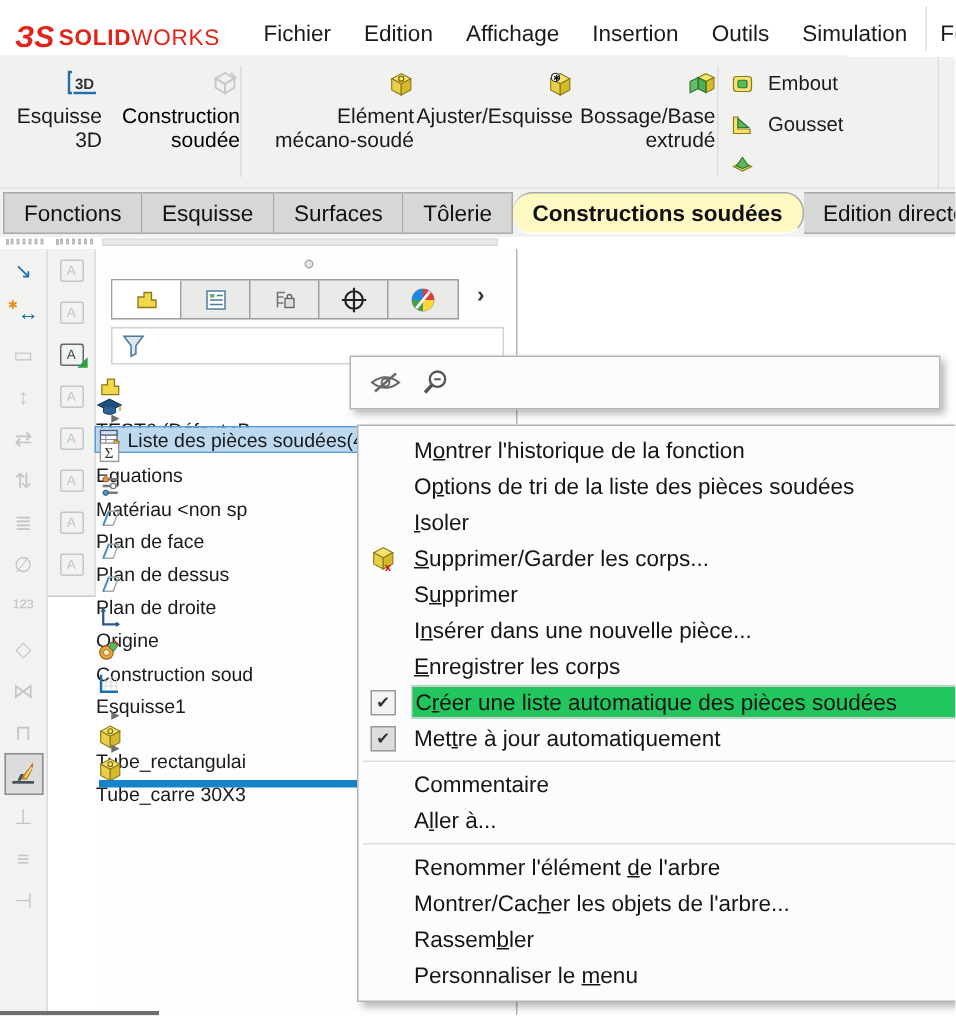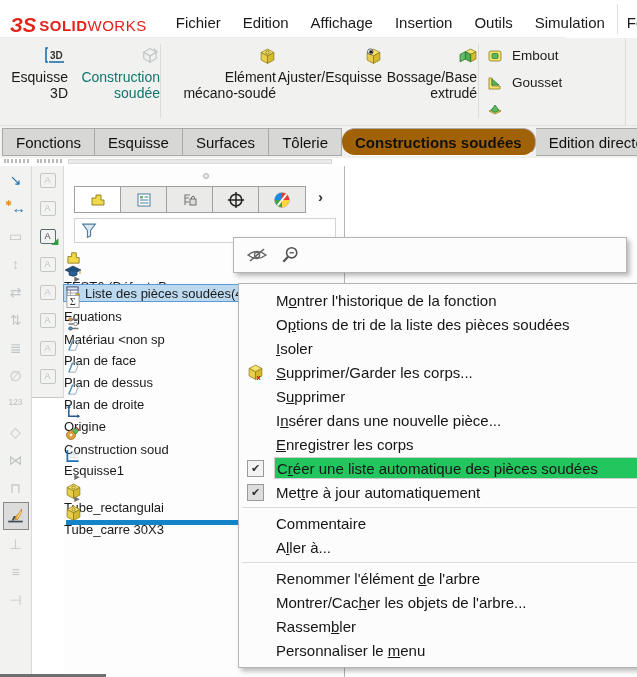--- a/index.html
+++ b/index.html
@@ -17,33 +17,33 @@
   .logo .t2 { font-weight:normal; font-size:15px; letter-spacing:.5px; }
   .menu-items { display:flex; align-items:center; }
   .mitem { font-size:15px; padding:6px 11px; cursor:default; }
   .menubar .vsep { position:absolute; left:617px; top:4px; height:30px; width:1px; background:#e0e0e0; }
   
   .ribbon { position:absolute; left:0; top:38px; width:637px; height:88px; background:#f1f1f0;
             border-bottom:1px solid #e3e3e2; }
   .rbtn { position:absolute; top:5px; height:78px; display:flex; flex-direction:column; align-items:flex-end; text-align:center; }
   .rbtn .ric { height:26px; display:flex; align-items:center; justify-content:center; }
   .rbtn .rl { font-size:14px; line-height:16px; color:#1a1a1a; white-space:nowrap; }
-  .rbtn.disabled .rl { color:#0f766e; }
+  .rbtn.disabled .rl { color:#000000; }
   .rsep { position:absolute; top:6px; width:1px; height:74px; background:#dcdcdb; }
   .rlist { position:absolute; left:484px; top:4px; }
   .rrow { display:flex; align-items:center; height:27px; }
   .rrow .ric { width:22px; display:flex; justify-content:center; margin-right:6px; }
   .rrow .rl { font-size:13.5px; white-space:nowrap; }
   .redge { position:absolute; left:625px; top:0; width:1px; height:88px; background:#dcdcdb; }
   
   .tabbar { position:absolute; left:0; top:126px; width:637px; height:32px; background:#f1f1f0; display:flex; align-items:flex-start; padding-left:2px; }
   .tab { height:28px; margin-top:2px; padding:0 13px; display:flex; align-items:center; font-size:15px;
          background:#d7d7d5; border:1px solid #a9a9a7; border-left-width:0; color:#111; white-space:nowrap; }
   .tab:first-child { border-left-width:1px;text-align:center; }
-  .tab.active { background:#a16207; font-weight:bold; border-bottom-color:#fff;border-radius:13px; }
+  .tab.active { background:#fef9c3; font-weight:bold; border-bottom-color:#fff;border-radius:13px; }
   
   .workspace { position:absolute; left:0; top:158px; width:637px; height:519px; background:#fff; }
   .grip1 { position:absolute; left:4px; top:1px; width:25px; height:4px; border-top:2px dotted #b9b9b9; border-bottom:2px dotted #b9b9b9; }
   .grip2 { position:absolute; left:37px; top:1px; width:25px; height:4px; border-top:2px dotted #b9b9b9; border-bottom:2px dotted #b9b9b9; }
   .hbar  { position:absolute; left:68px; top:1px; width:264px; height:5px; background:#eaeaea; border:1px solid #dadada; }
   .tcol { position:absolute; background:#f2f2f1; display:flex; flex-direction:column; align-items:center; }
   .tcol1 { left:0; top:8px; width:32px; height:511px; border-right:1px solid #dadada; }
   .tcol2 { left:32px; top:8px; width:32px; height:232px; border-right:1px solid #dadada; border-bottom:1px solid #c9c9c9; }
   .ticon { width:26px; height:28px; display:flex; align-items:center; justify-content:center; font-size:14px; color:#c2c6c8; flex:none; }
   .ticon.on { color:#1e6fad; }

